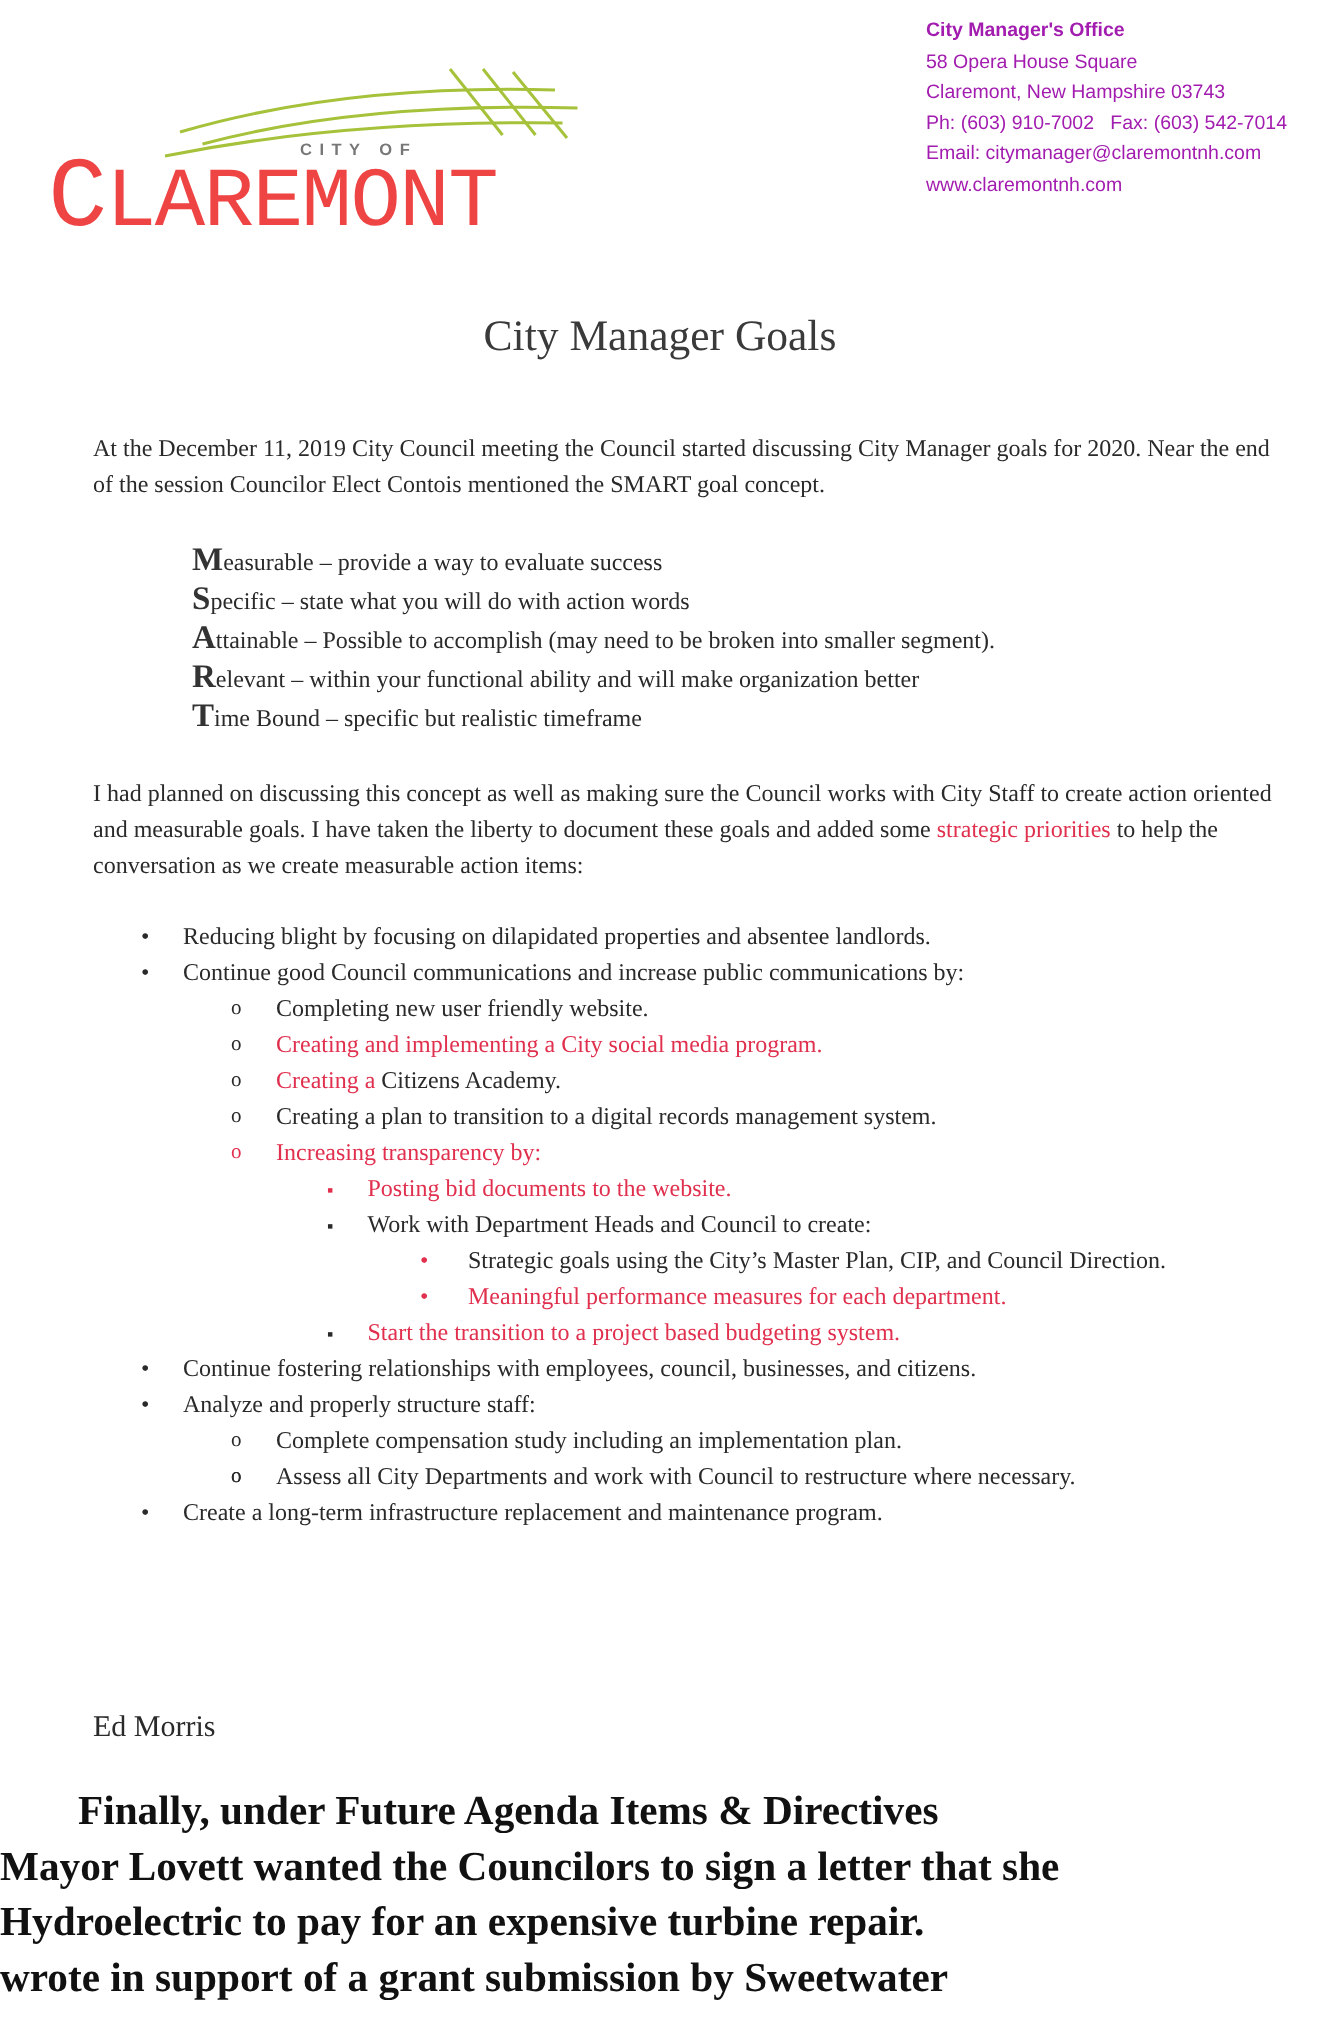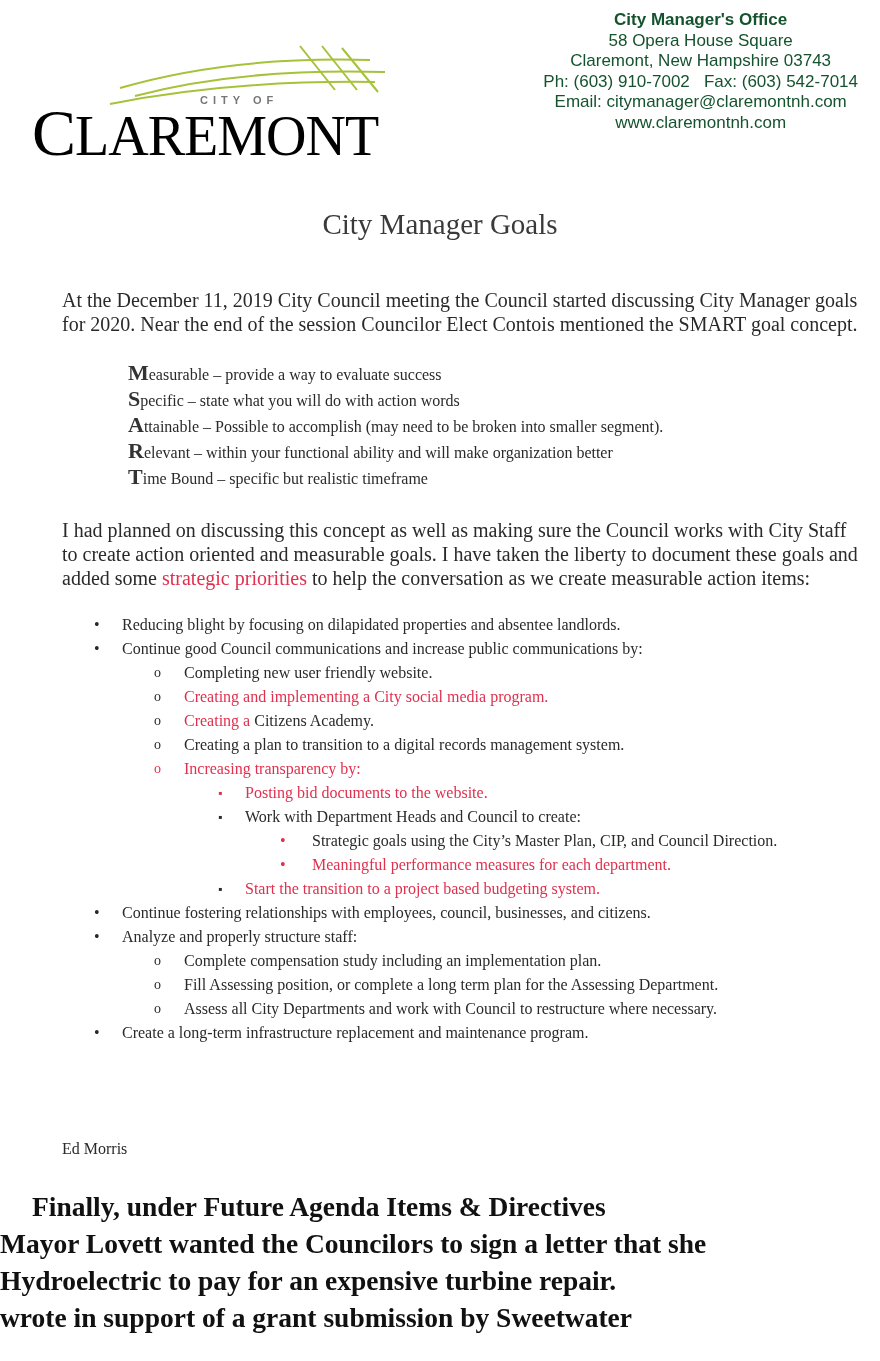--- a/index.html
+++ b/index.html
@@ -9,57 +9,57 @@
     }
     .abs { position: absolute; }
     
     .logo { left: 30px; top: 38px; width: 380px; height: 120px; }
     .logo svg { position: absolute; left: 0; top: 0; }
     .logo .cityof {
       position: absolute; left: 170px; top: 56px; font-family: "Liberation Sans", sans-serif;
       font-size: 11px; letter-spacing: 5px; color: #777; font-weight: bold; text-align: right;
     }
     .logo .name {
-      position: absolute; left: 2px; top: 62px; font-family: Liberation Serif, serif;
-      font-size: 56px; letter-spacing: -1px; color: #000000; line-height: 1;
+      position: absolute; left: 2px; top: 62px; font-family: Liberation Mono, monospace;
+      font-size: 56px; letter-spacing: -1px; color: #ef4444; line-height: 1;
     }
     .logo .name .big { font-size: 66px; }
     
     .contact {
-      right: 22px; top: 10px; text-align: center; font-family: "Liberation Sans", sans-serif;
-      font-size: 17px; line-height: 20.5px; color: #14532d;
+      right: 22px; top: 10px; text-align: left; font-family: "Liberation Sans", sans-serif;
+      font-size: 13px; line-height: 20.5px; color: #a21caf;
     }
     .contact .office { font-weight: bold; }
     
     .title { left: 0; width: 880px; top: 208px; text-align: center; font-size: 29px; color: #3a3a3a; }
     
-    .body-text { font-size: 20px; line-height: 24px; color: #2a2a2a; }
+    .body-text { font-size: 16px; line-height: 24px; color: #2a2a2a; }
     .intro { left: 62px; top: 288px; width: 800px; }
     .smart { left: 128px; top: 360px; }
     .smart .row { font-size: 16px; line-height: 26px; height: 26px; }
     .smart .cap { font-size: 22px; font-weight: bold; color: #333; }
     .para2 { left: 62px; top: 518px; width: 800px; }
     .red { color: #e0304e; }
     .goals { left: 90px; top: 613px; width: 770px; }
     .li { position: relative; font-size: 16px; line-height: 24px; }
     .l1 { padding-left: 32px; }
     .l2 { padding-left: 94px; }
     .l3 { padding-left: 155px; }
     .l4 { padding-left: 222px; }
     .bul { position: absolute; top: 0; }
     .l1 .bul { left: 4px; }
     .l2 .bul { left: 64px; font-size: 14px; }
     .l3 .bul { left: 128px; font-size: 12px; }
     .l4 .bul { left: 190px; }
-    .sig { left: 62px; top: 1140px; font-size: 16px; }
+    .sig { left: 62px; top: 1140px; font-size: 20px; }
     .callout {
       left: 0; top: 1188px; width: 880px; font-family: "Liberation Serif", serif; font-weight: bold;
       font-size: 27.5px; line-height: 37px; color: #111;
     }
-    .callout .line1 { padding-left: 32px; }
+    .callout .line1 { padding-left: 32px; margin-left: 20px; }
   </style>
 </head>
 <body>
 
 <div class="abs logo">
   <svg width="380" height="70" viewBox="0 0 380 70">
     <g stroke="#a6c23a" stroke-width="2" fill="none">
       <path d="M90 50 Q200 18 340 22"></path>
       <path d="M105 58 Q210 30 355 34"></path>
       <path d="M80 66 Q200 42 345 44"></path>
@@ -104,21 +104,21 @@
   <div class="li l2"><span class="bul">o</span><span>Creating a plan to transition to a digital records management system.</span></div>
   <div class="li l2 red"><span class="bul">o</span><span>Increasing transparency by:</span></div>
   <div class="li l3 red"><span class="bul">▪</span><span>Posting bid documents to the website.</span></div>
   <div class="li l3"><span class="bul">▪</span><span>Work with Department Heads and Council to create:</span></div>
   <div class="li l4"><span class="bul red">•</span><span>Strategic goals using the City’s Master Plan, CIP, and Council Direction.</span></div>
   <div class="li l4 red"><span class="bul">•</span><span>Meaningful performance measures for each department.</span></div>
   <div class="li l3 red"><span class="bul" style="color:#2a2a2a">▪</span><span>Start the transition to a project based budgeting system.</span></div>
   <div class="li l1"><span class="bul">•</span><span>Continue fostering relationships with employees, council, businesses, and citizens.</span></div>
   <div class="li l1"><span class="bul">•</span><span>Analyze and properly structure staff:</span></div>
   <div class="li l2"><span class="bul">o</span><span>Complete compensation study including an implementation plan.</span></div>
-  <div class="li l2" style="padding-right:90px"><span class="bul">o</span><span>Fill Assessing position, or complete a long term plan for the Assessing Department.</span></div>
+  <div class="li l2" style="padding-right:90px"><span class="bul">o</span></div>
   <div class="li l2" style="padding-right:80px"><span class="bul">o</span><span>Assess all City Departments and work with Council to restructure where necessary.</span></div>
   <div class="li l1"><span class="bul">•</span><span>Create a long-term infrastructure replacement and maintenance program.</span></div>
 </div>
 
 <div class="abs sig">Ed Morris</div>
 
 <div class="abs callout">
   <div class="line1">Finally, under Future Agenda Items &amp; Directives</div>
   <div>Mayor Lovett wanted the Councilors to sign a letter that she</div>
   <div>Hydroelectric to pay for an expensive turbine repair.</div>

